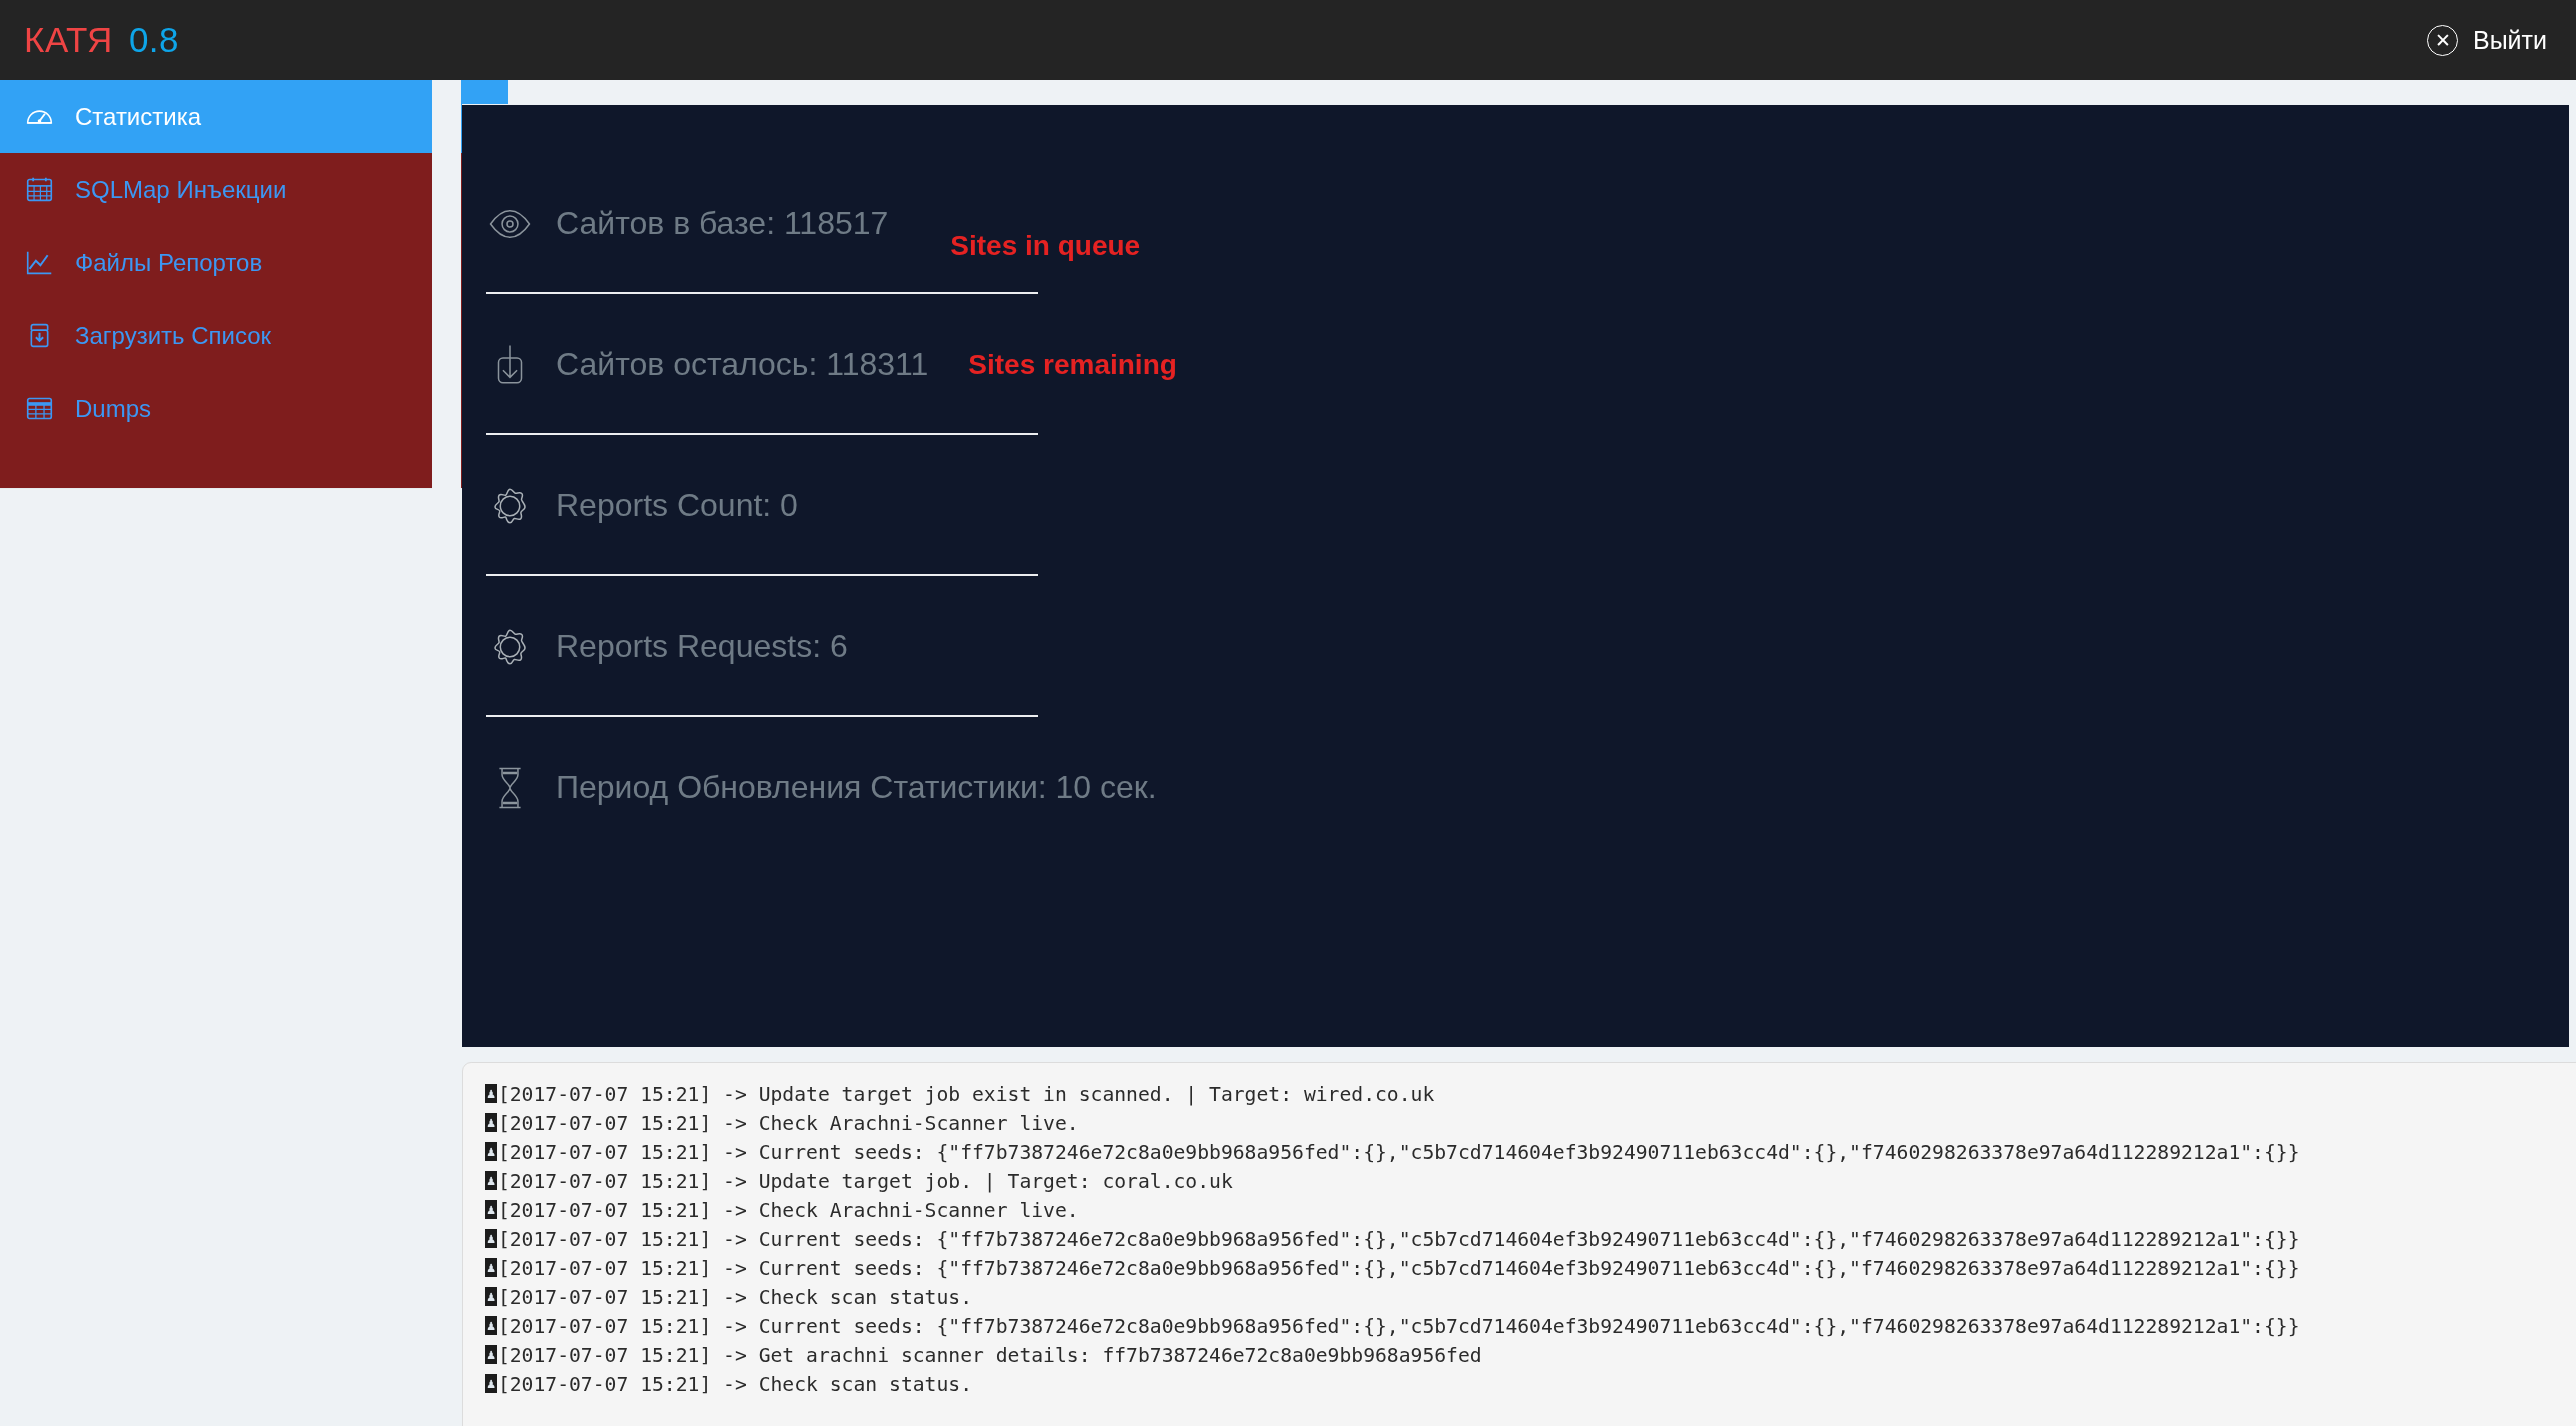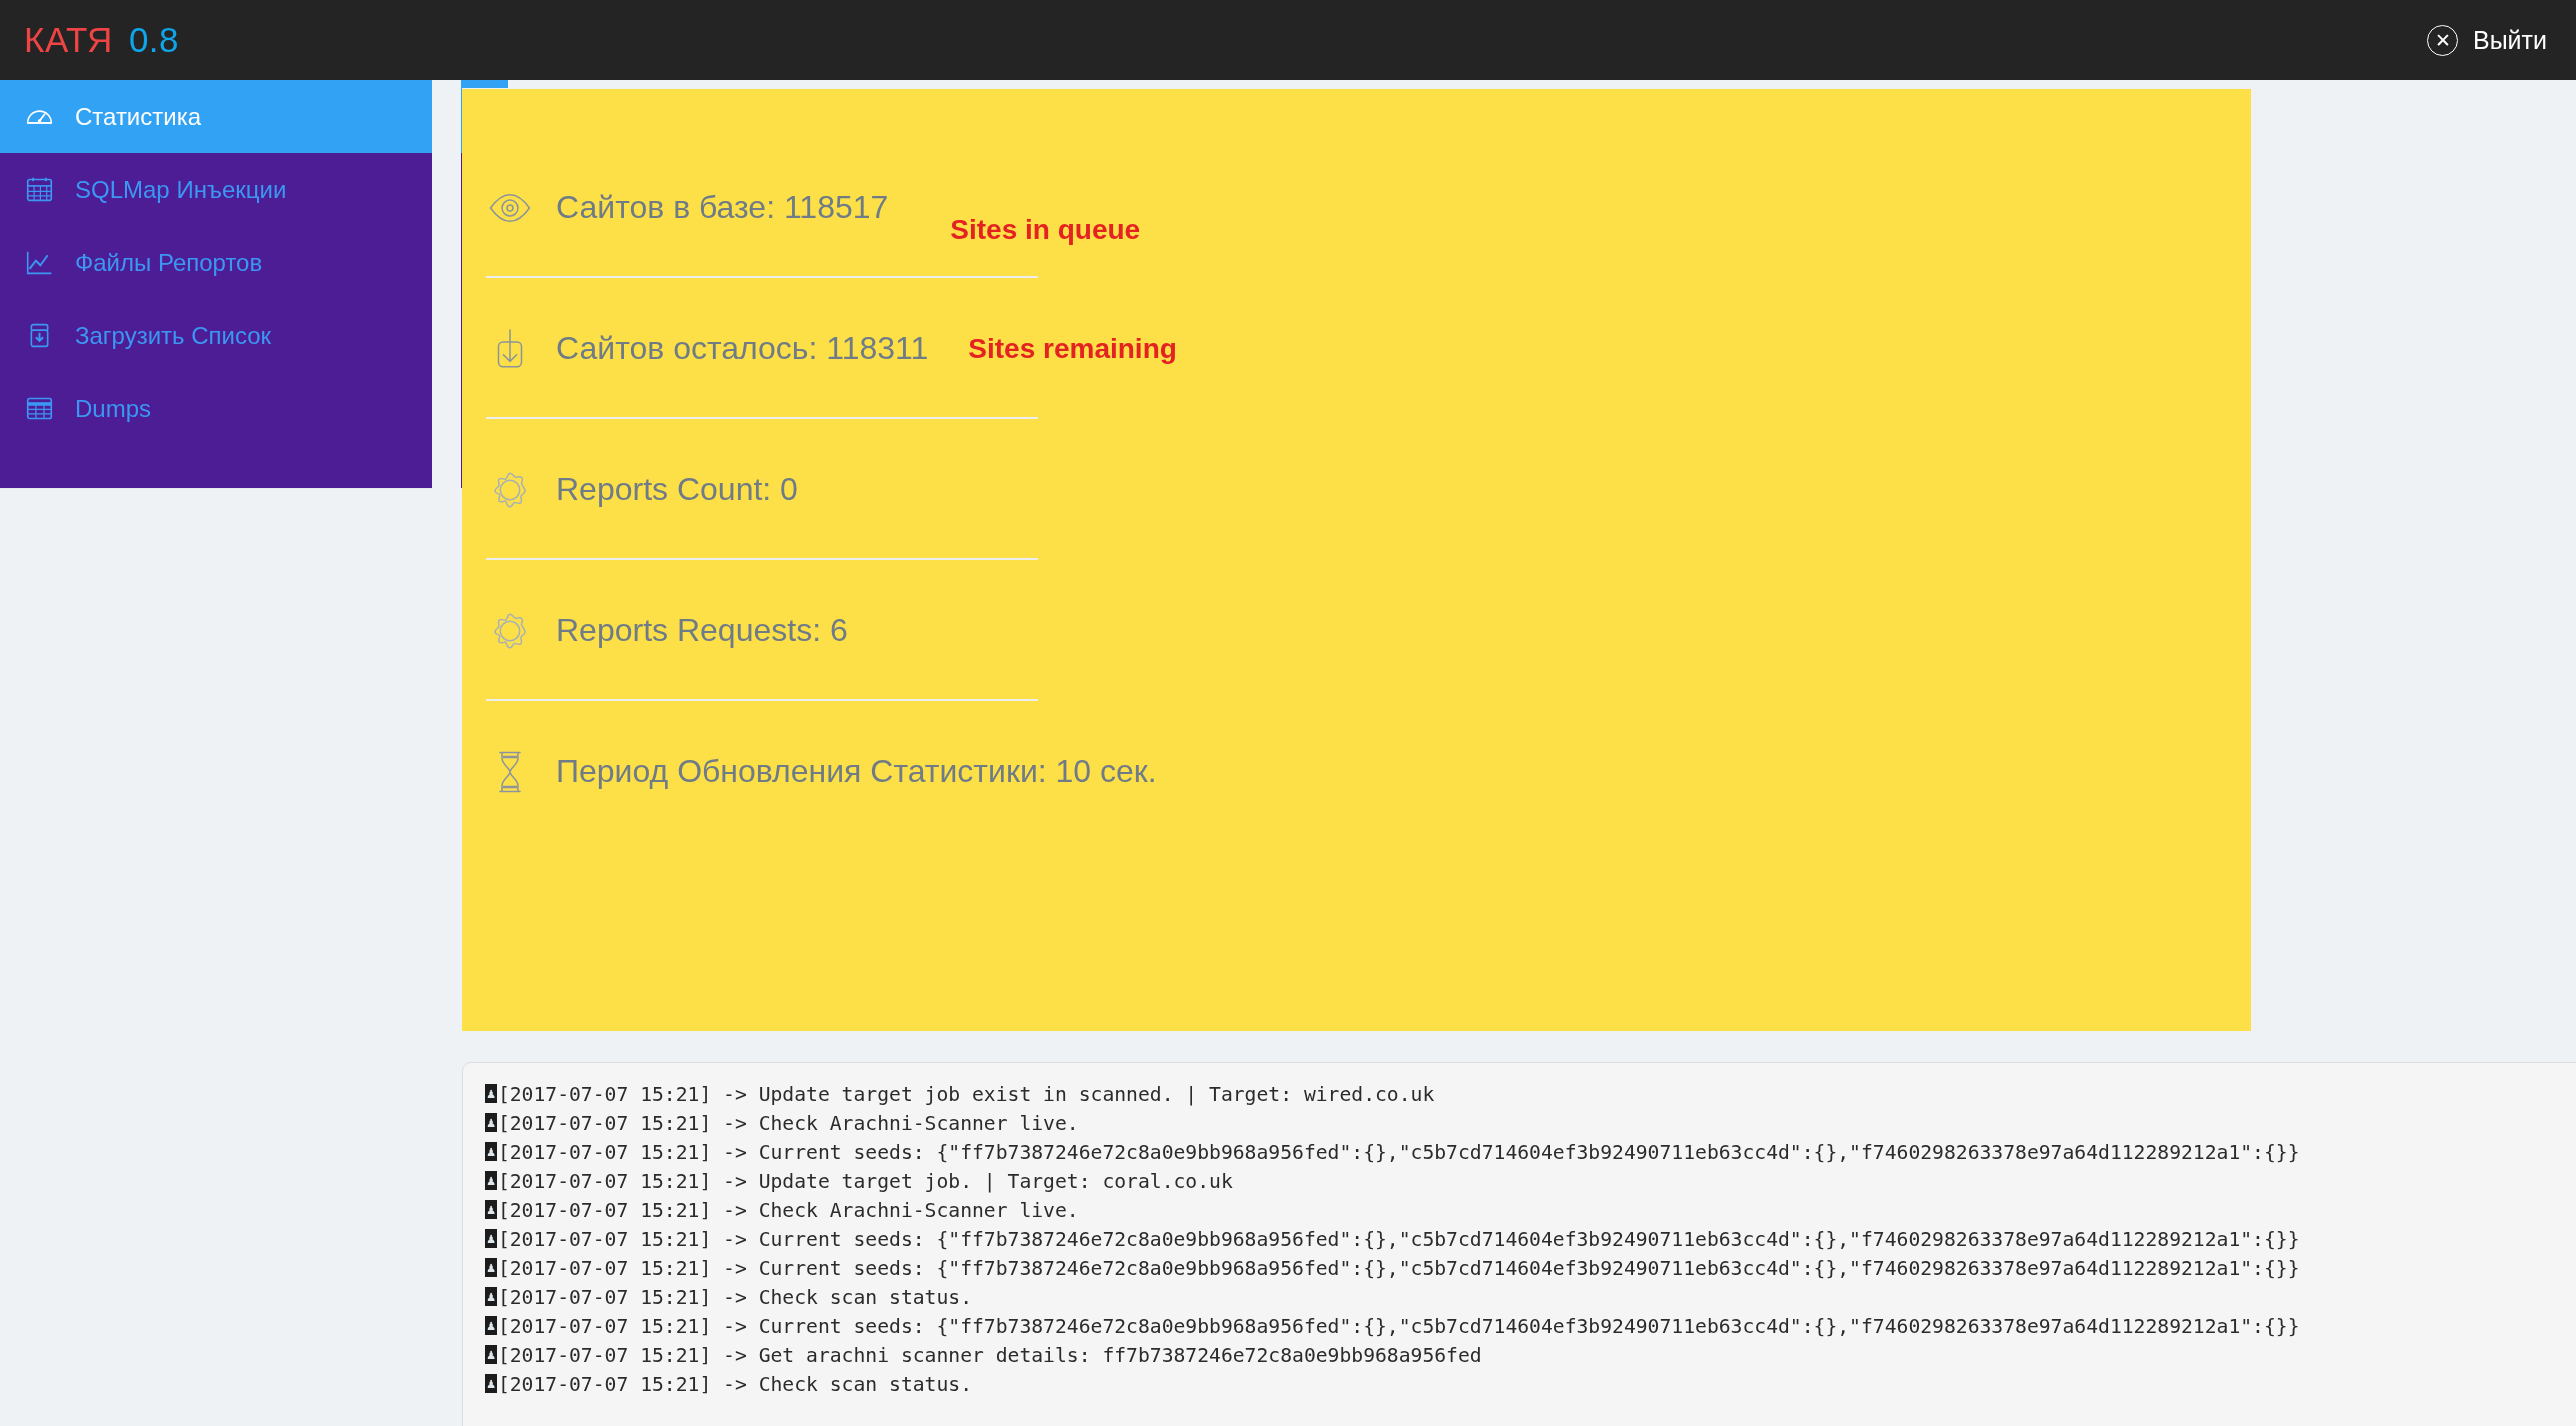--- a/index.html
+++ b/index.html
@@ -35,21 +35,21 @@
     width: 31px; height: 31px; border: 1.8px solid #ffffff;
     border-radius: 50%;
     display: flex; align-items: center; justify-content: center;
     font-size: 19px; line-height: 1;
   }
 
   
   #sidebar {
     position: absolute; left: 0; top: 80px;
     width: 508px; height: 409px;
-    background: #4c1d95;
+    background: #7f1d1d;
     border-bottom: 1.8px solid #e7ebee;
   }
   .nav-item {
     height: 73px;
     display: flex; align-items: center;
     padding-left: 24px;
     gap: 20px;
     color: #3c97f3;
     font-size: 24px;
     cursor: pointer;
@@ -64,23 +64,23 @@
   .nav-item .nav-icon svg { width: 29px; height: 29px; display: block; }
 
   #sidebar-gutter {
     position: absolute; left: 432px; top: 80px;
     width: 29px; height: 1346px;
     background: #eef2f5;
   }
 
   
   #main-panel {
-    position: absolute; left: 462px; top: 88px;
-    width: 1789px; height: 943px;
-    background: #fde047;
+    position: absolute; left: 462px; top: 104px;
+    width: 2107px; height: 943px;
+    background: #0f172a;
     border-top: 1.8px solid #edf1f4;
   }
 
   #stats-list { padding: 48px 0 0 24px; }
 
   .stat-row {
     height: 141px;
     position: relative;
     display: flex; align-items: center;
     gap: 22px;

